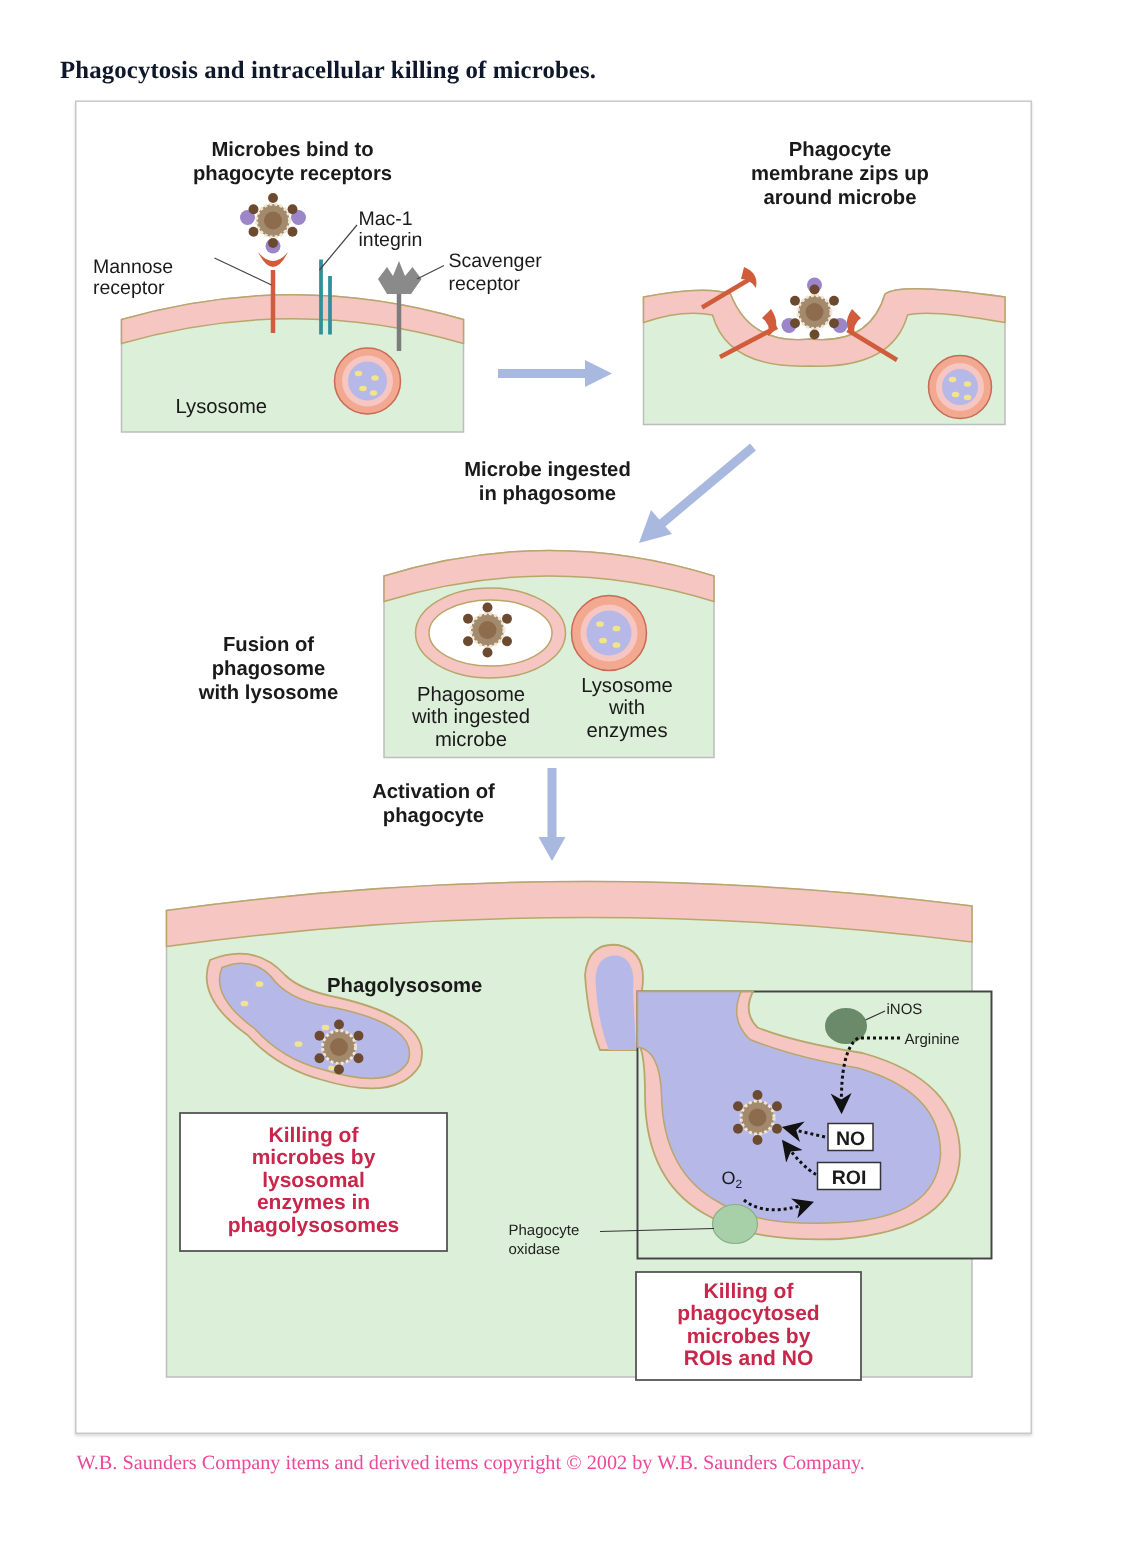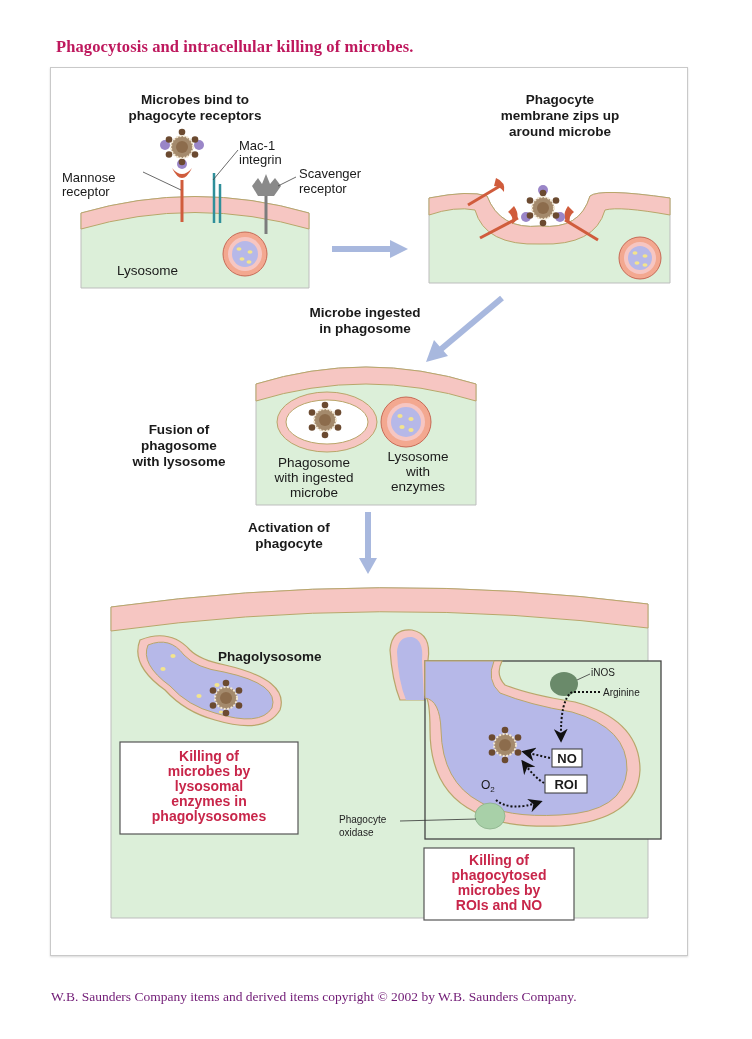--- a/index.html
+++ b/index.html
@@ -1,19 +1,19 @@
 <!DOCTYPE html>
 <html><head>
 <meta charset="utf-8">
 <style>
   html,body{margin:0;padding:0;background:#ffffff;}
   body{width:752px;height:1039px;position:relative;overflow:hidden;font-family:"Liberation Sans",sans-serif;}
-  .title{position:absolute;left:56px;top:37px;font-family:"Liberation Serif",serif;font-weight:bold;font-size:16.5px;color:#be185d;letter-spacing:0.1px;}
+  .title{position:absolute;left:40px;top:37px;font-family:"Liberation Serif",serif;font-weight:bold;font-size:16.5px;color:#0f172a;letter-spacing:0.1px;}
   .frame{position:absolute;left:50px;top:67px;width:636px;height:887px;border:1.5px solid #c9c9c9;box-shadow:0 1px 2px #d8d8d8;background:#fff;}
-  .footer{position:absolute;left:51px;top:967px;width:660px;font-family:"Liberation Serif",serif;font-size:13.5px;line-height:16px;color:#701a75;margin-top:22px;}
+  .footer{position:absolute;left:51px;top:967px;width:660px;font-family:"Liberation Serif",serif;font-size:13.5px;line-height:16px;color:#ec4899;}
   svg#diagram{position:absolute;left:0;top:0;}
   .lbl{font-family:"Liberation Sans",sans-serif;font-weight:bold;font-size:13.5px;fill:#1a1a1a;text-anchor:middle;}
   .lbls{font-family:"Liberation Sans",sans-serif;font-size:13px;fill:#1a1a1a;}
   .small{font-family:"Liberation Sans",sans-serif;font-size:10px;fill:#222;}
   .red{font-family:"Liberation Sans",sans-serif;font-weight:bold;font-size:14px;fill:#c8264a;text-anchor:middle;}
   .boxlbl{font-family:"Liberation Sans",sans-serif;font-weight:bold;font-size:13px;fill:#1a1a1a;text-anchor:middle;}
 </style>
 </head>
 <body>
 

